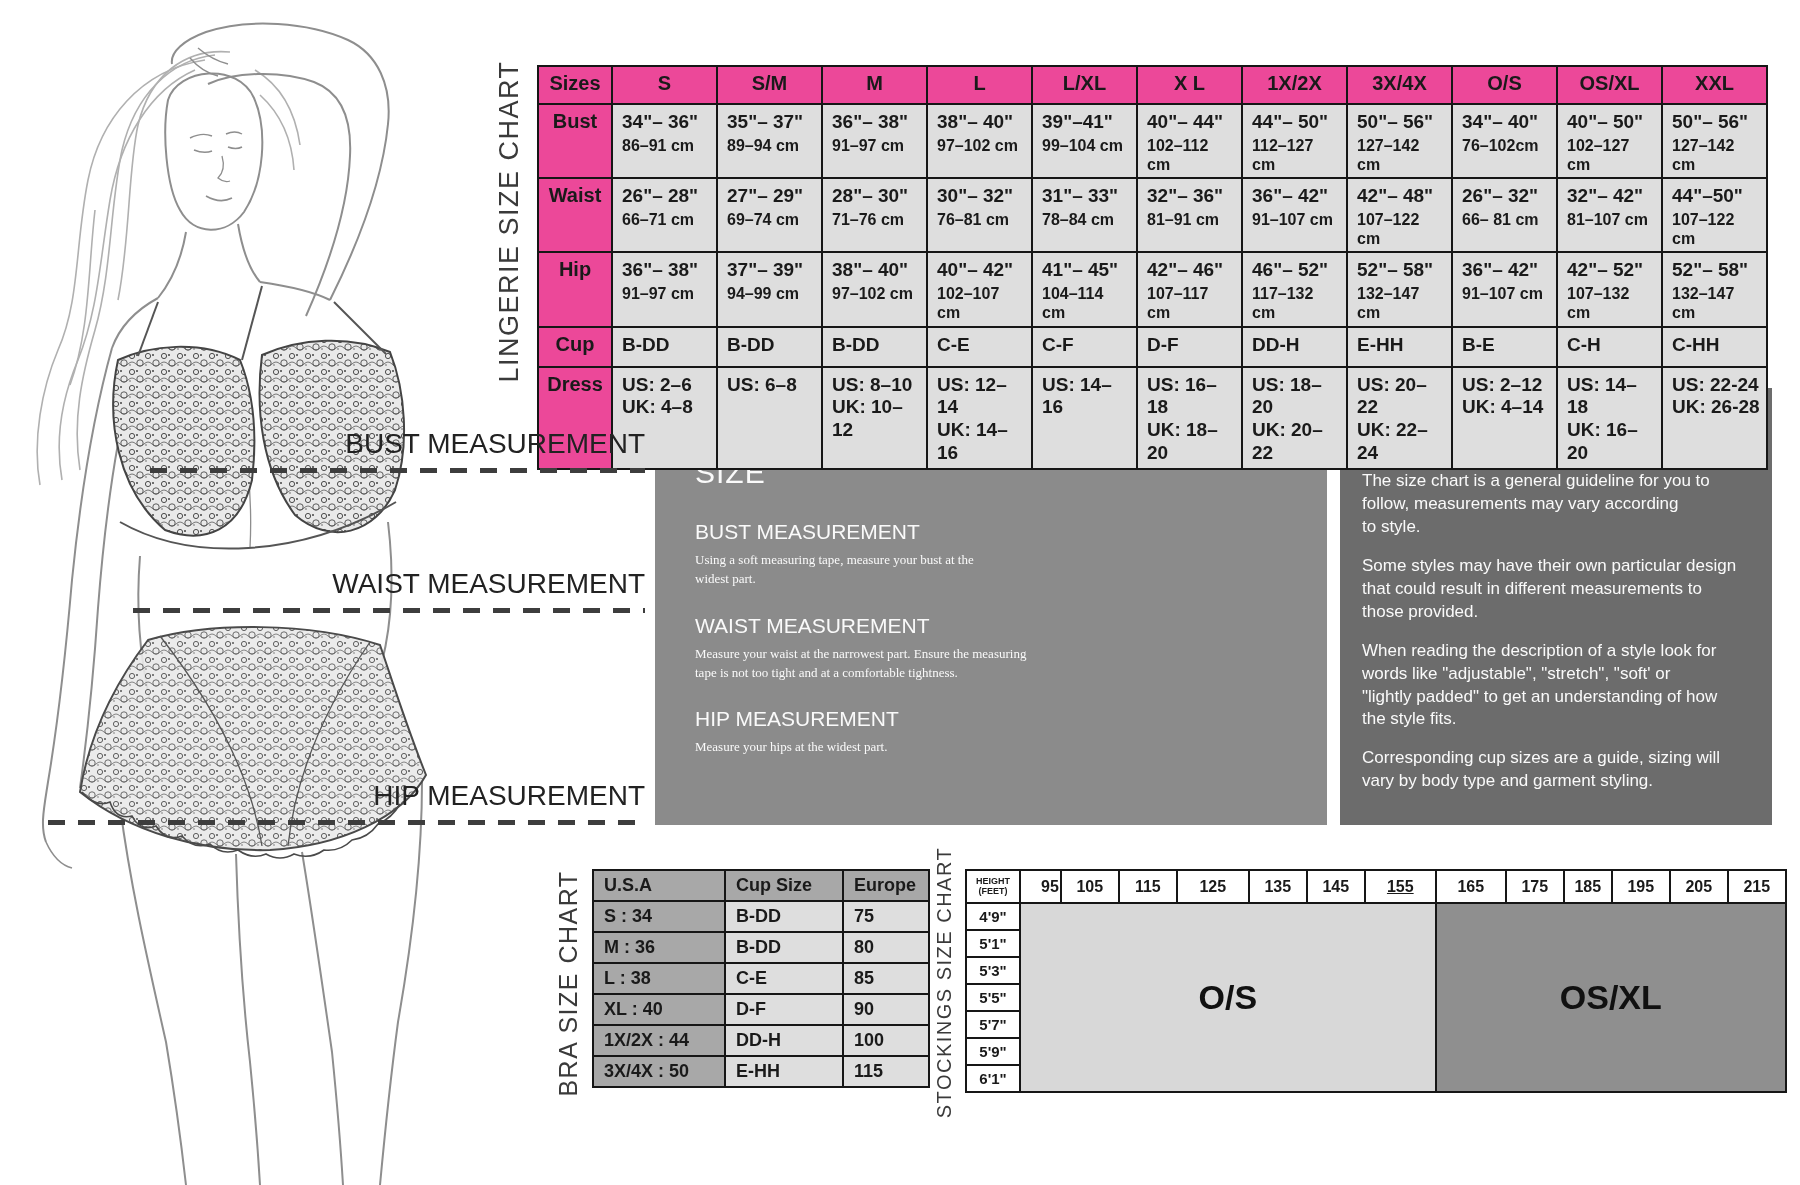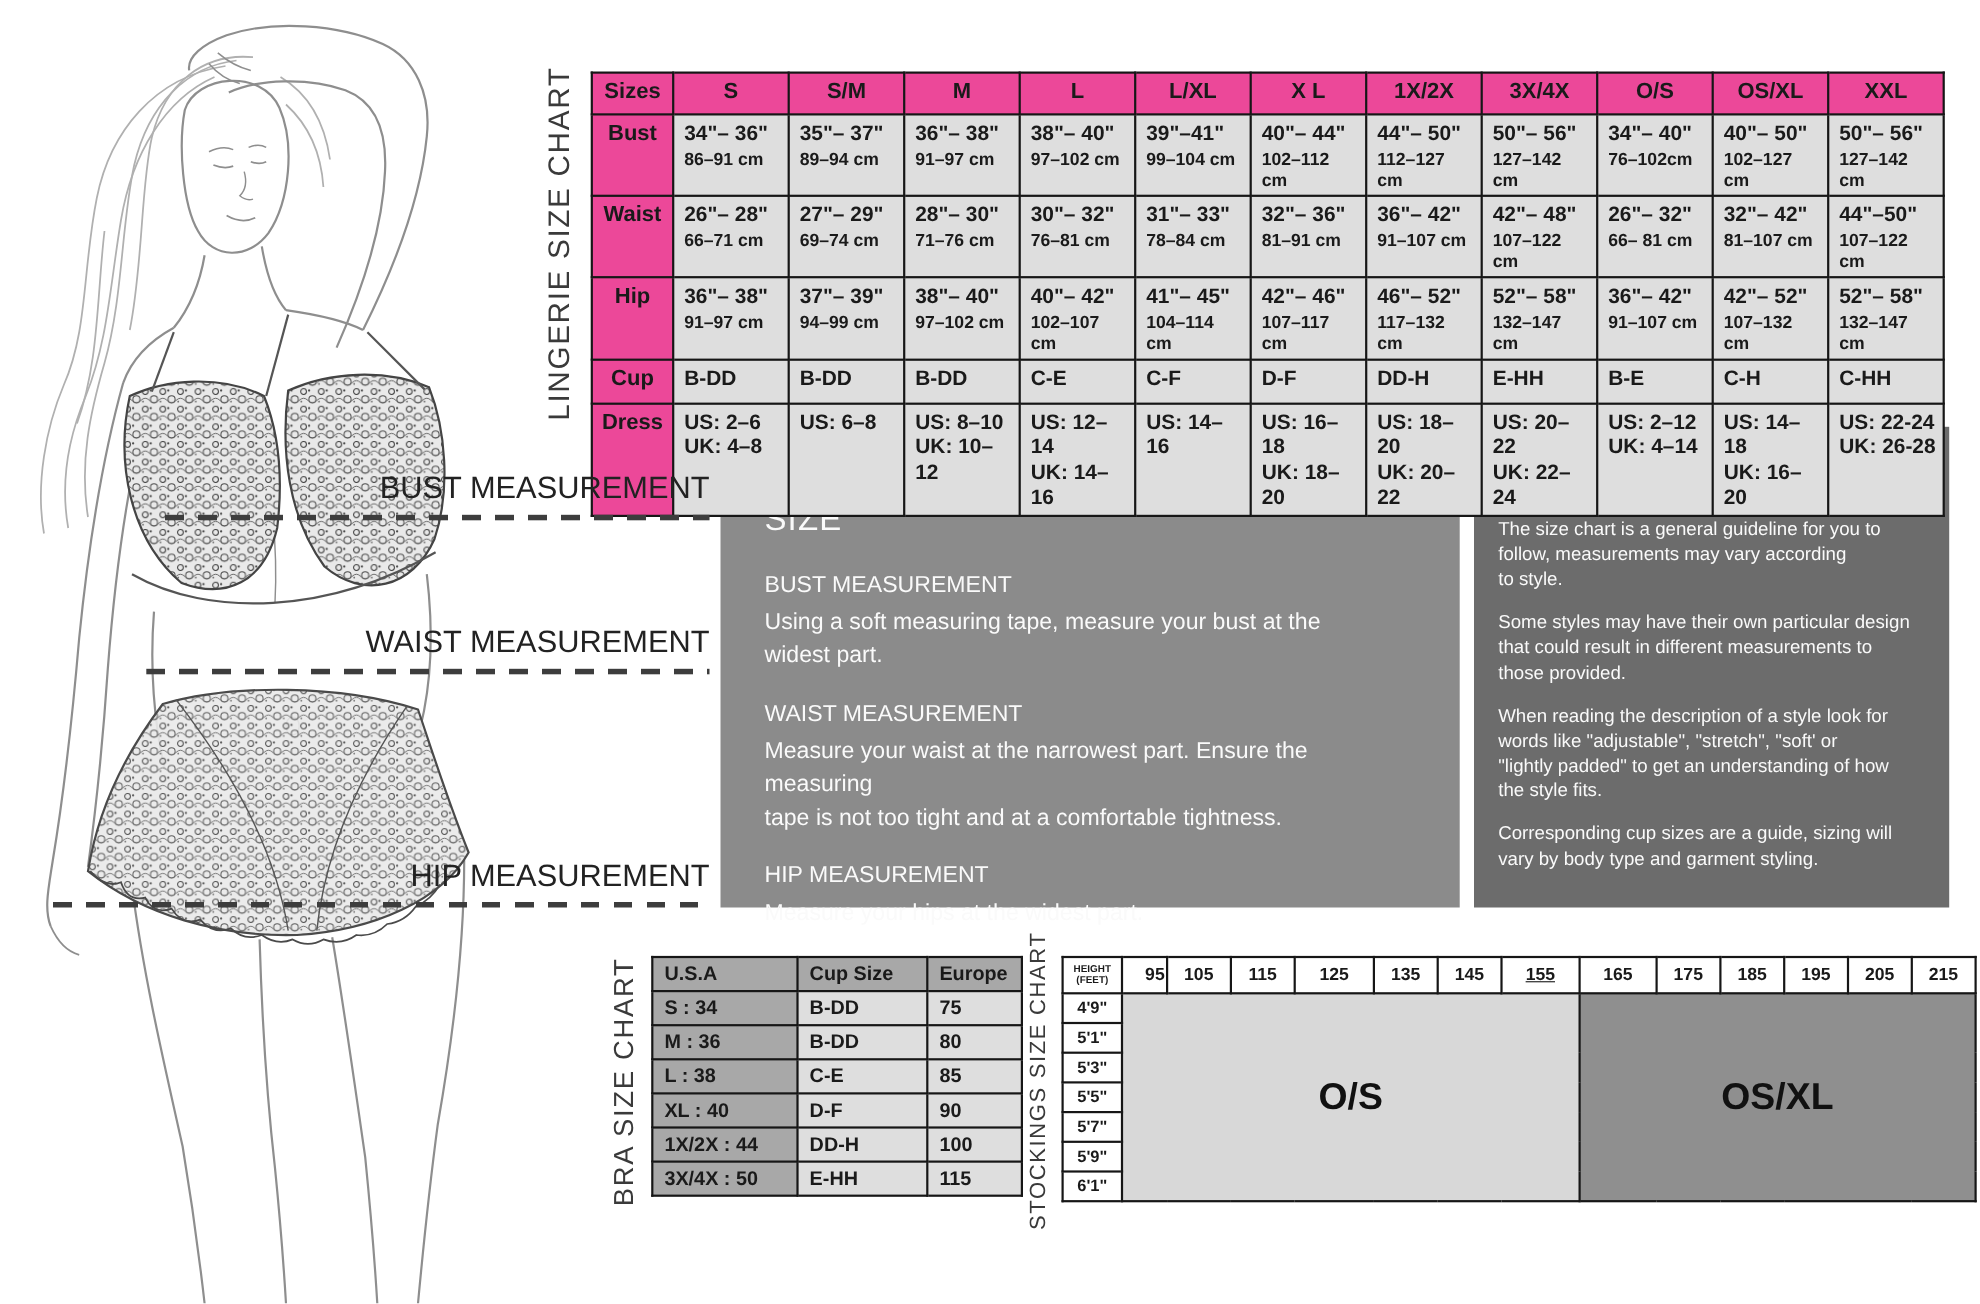--- a/index.html
+++ b/index.html
@@ -27,21 +27,21 @@
   #lingerie-table th{background:#ec4899;text-align:center;padding:5px 8px 3px 8px;font-size:20px;}
   #lingerie-table td{background:#dedede;padding:6px 6px 3px 9px;}
   #lingerie-table .l1{font-size:19px;font-weight:bold;line-height:1.2;}
   #lingerie-table .l2{font-size:16px;font-weight:bold;line-height:1.2;margin-top:2px;}
   
   #panel-measure{position:absolute;left:655px;top:388px;width:672px;height:437px;background:#8b8b8b;
     color:#fafafa;padding:34px 40px;box-sizing:border-box;z-index:2;}
   #panel-measure .p-title{font-size:30px;letter-spacing:1px;margin:0 0 30px 0;font-weight:normal;}
   .m-section{margin-bottom:25px;}
   .m-heading{font-size:21px;margin-bottom:7px;}
-  .m-body{font-size:21px;line-height:1.45;white-space:pre-line;}
+  .m-body{font-size:13px;line-height:1.45;white-space:pre-line;font-family:Liberation Serif, serif;}
   
   #panel-guide{position:absolute;left:1340px;top:388px;width:432px;height:437px;background:#6c6c6c;
     color:#fafafa;padding:24px 22px;box-sizing:border-box;z-index:2;}
   #panel-guide .p-title{font-size:30px;letter-spacing:1px;margin:0 0 24px 0;font-weight:normal;}
   .g-para{font-size:17px;line-height:1.35;margin-bottom:16px;white-space:pre-line;}
   
   #bra-table{position:absolute;left:592px;top:869px;border-collapse:collapse;table-layout:fixed;z-index:3;}
   #bra-table th,#bra-table td{border:2px solid #161616;text-align:left;padding:4px 10px;box-sizing:border-box;height:18px;vertical-align:middle;}
   #bra-table th{background:#a8a8a8;font-size:18px;}
   #bra-table td{background:#dedede;font-size:18px;font-weight:bold;}
@@ -481,21 +481,21 @@
         </th>
         <th class="st-weight" style="width: 36px; padding-left: 20px;">95</th>
         <th class="st-weight" style="width: 58px;">105</th>
         <th class="st-weight" style="width: 58px;">115</th>
         <th class="st-weight" style="width: 72px;">125</th>
         <th class="st-weight" style="width: 58px;">135</th>
         <th class="st-weight" style="width: 58px;">145</th>
         <th class="st-weight" style="width: 71px; text-decoration: underline;">155</th>
         <th class="st-weight" style="width: 70px;">165</th>
         <th class="st-weight" style="width: 58px;">175</th>
-        <th class="st-weight" style="width: 58px;">185</th>
+        <th class="st-weight" style="width: 48px;">185</th>
         <th class="st-weight" style="width: 58px;">195</th>
         <th class="st-weight" style="width: 58px;">205</th>
         <th class="st-weight" style="width: 58px;">215</th>
       </tr>
       <tr>
         <th class="st-height">4'9"</th>
         <td class="st-region" rowspan="7" colspan="7" style="background: rgb(216, 216, 216);">O/S</td>
         <td class="st-region" rowspan="7" colspan="6" style="background: rgb(143, 143, 143);">OS/XL</td>
       </tr>
       <tr>

